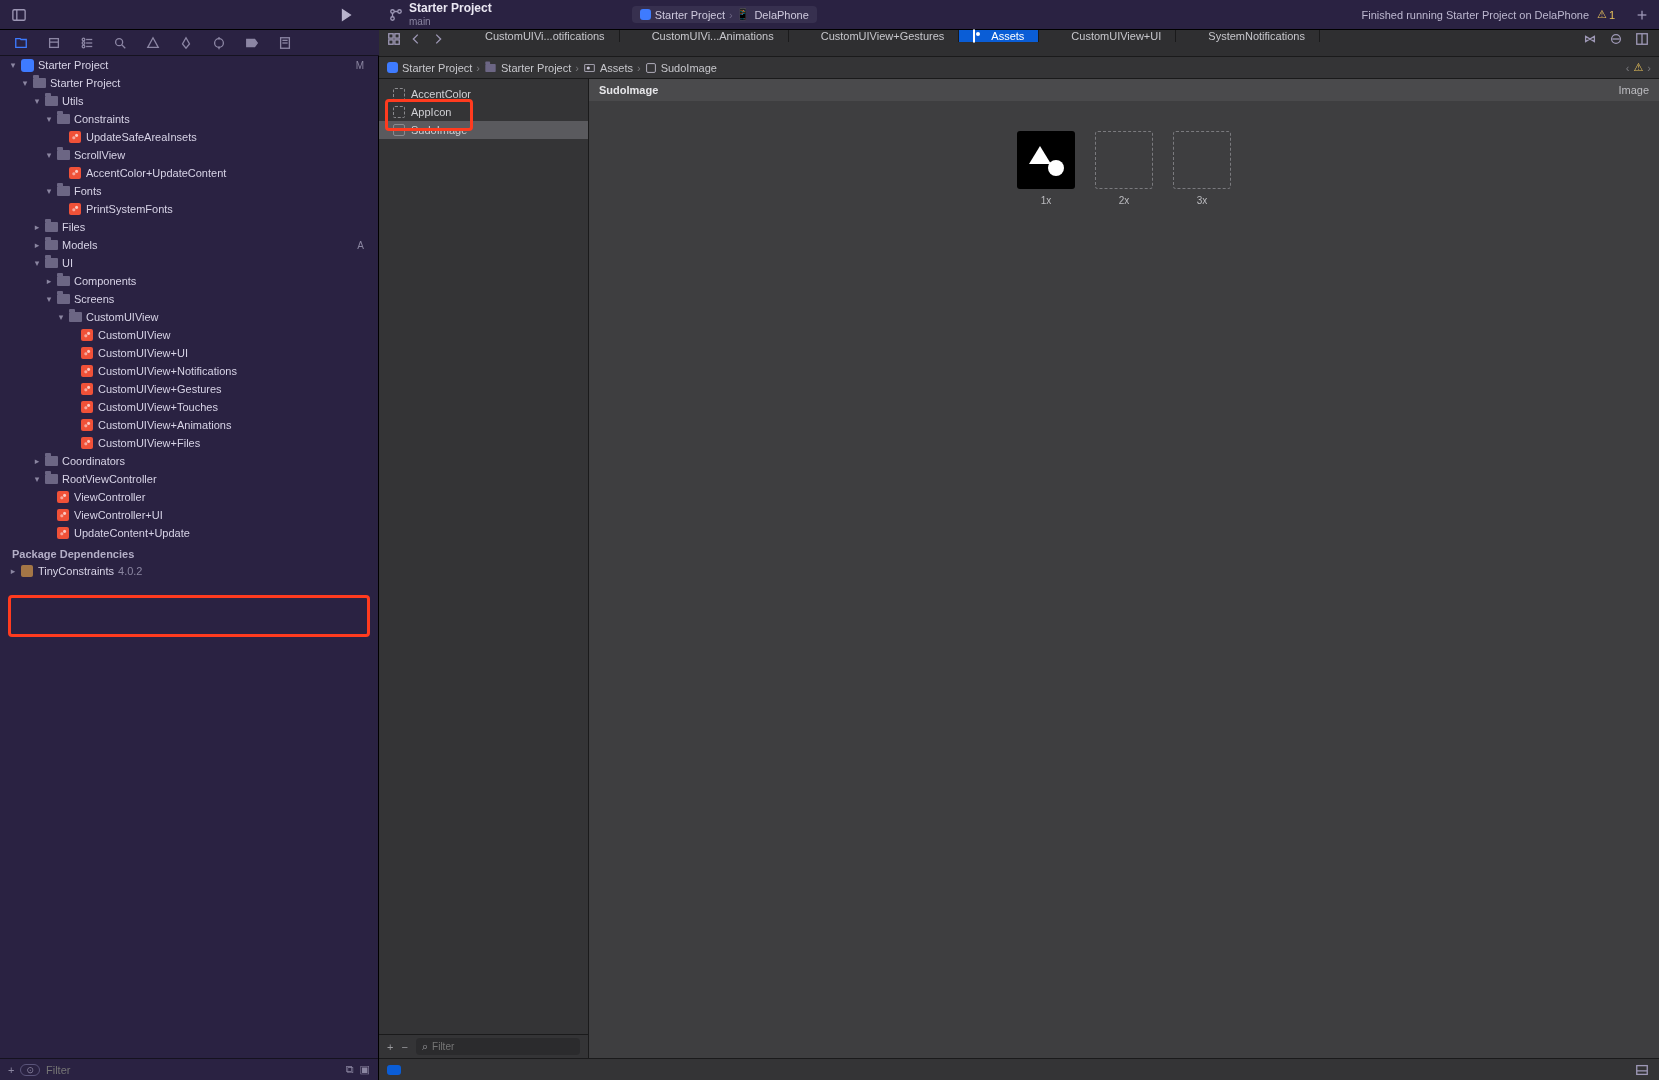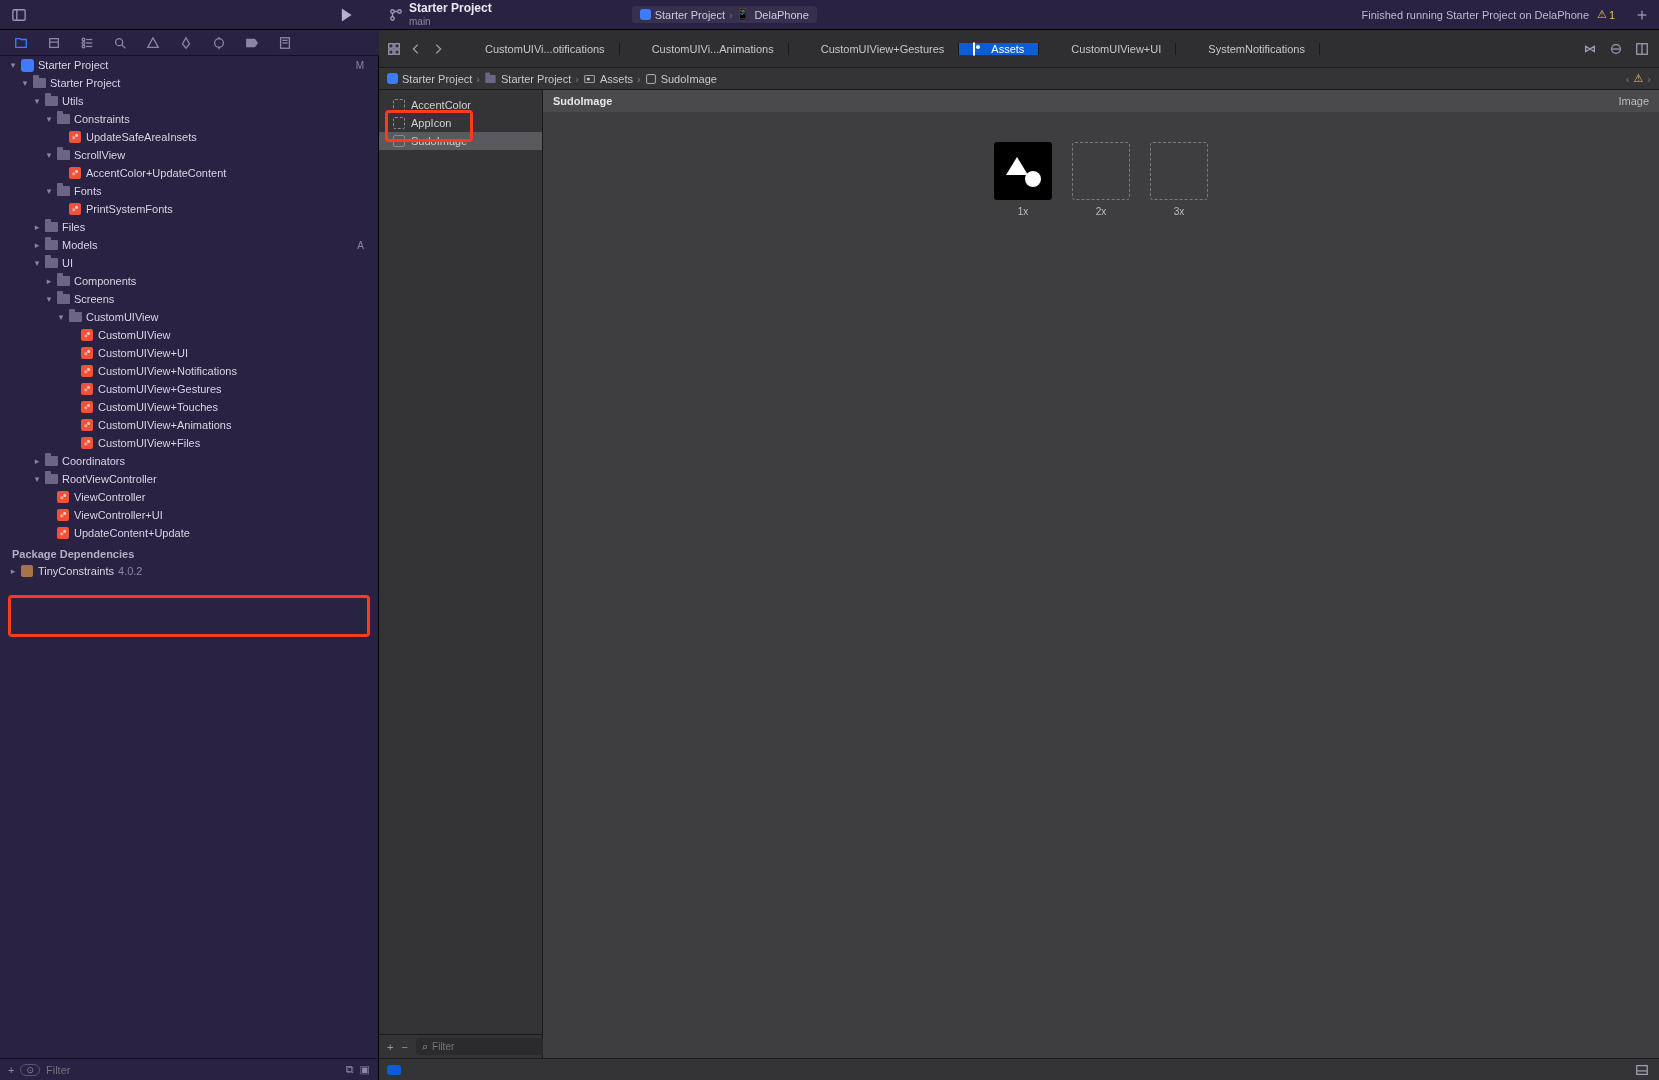--- a/index.html
+++ b/index.html
@@ -54,33 +54,33 @@
 .pkg     { width: 12px; height: 12px; background: #a47646; border-radius: 2px; }
 
 .highlight-box { position: absolute; border: 3px solid #ff3b1f; border-radius: 4px; pointer-events: none; z-index: 50; }
 
 .sidebar-footer { height: 22px; display: flex; align-items: center; gap: 6px; padding: 0 8px; border-top: 1px solid #15121f; color: #8b86a1; }
 .sidebar-footer input { flex: 1; background: transparent; border: none; color: #d0cddd; outline: none; font-size: 11px; }
 .filter-pill { border: 1px solid #5a547a; border-radius: 8px; padding: 0 5px; font-size: 9px; }
 
 
 .editor { flex: 1; display: flex; flex-direction: column; background: #3a3a3c; }
-.tabbar { height: 38px; display: flex; align-items: center; background: #2f2f31; border-bottom: 1px solid #1a1a1b; }
+.tabbar { height: 27px; display: flex; align-items: flex-start; background: #2f2f31; border-bottom: 1px solid #1a1a1b; }
 .tabbar-pre { display: flex; align-items: center; padding: 0 6px; gap: 4px; color: #9a9a9e; }
 .tab { display: flex; align-items: center; gap: 6px; padding: 0 14px; color: #c7c7cc; border-right: 1px solid #1a1a1b; cursor: pointer; }
 .tab.active { background: #0a5dd6; color: #fff; }
 .tab .ti { width: 12px; height: 12px; }
 .tabbar-post { margin-left: auto; display: flex; align-items: center; gap: 8px; padding: 0 8px; color: #9a9a9e; }
 
 .breadcrumb { height: 22px; display: flex; align-items: center; padding: 0 8px; color: #c7c7cc; background: #343436; border-bottom: 1px solid #1a1a1b; gap: 4px; }
 .breadcrumb .chev { color: #7a7a7e; }
 .breadcrumb .warnset { margin-left: auto; display: flex; align-items: center; gap: 4px; }
 
 .asset-area { flex: 1; display: flex; }
-.asset-list { width: 164px; background: #343436; border-right: 1px solid #1a1a1b; position: relative; padding-top: 6px; }
+.asset-list { width: 210px; background: #343436; border-right: 1px solid #1a1a1b; position: relative; padding-top: 6px; }
 .al-row { height: 18px; display: flex; align-items: center; gap: 6px; padding-left: 14px; color: #d0d0d4; cursor: default; }
 .al-row.selected { background: #5a5a5e; }
 .al-row .ai { width: 12px; height: 12px; border: 1px dashed #8a8a8e; border-radius: 2px; }
 .al-row .ai.solid { border-style: solid; }
 .asset-list-footer { position: absolute; bottom: 0; left: 0; right: 0; height: 24px; display: flex; align-items: center; gap: 8px; padding: 0 8px; border-top: 1px solid #1a1a1b; color: #9a9a9e; }
 .asset-list-footer .srch { flex: 1; background: #2b2b2d; border-radius: 4px; padding: 2px 6px; display: flex; align-items: center; gap: 4px; }
 .asset-list-footer input { flex: 1; background: transparent; border: none; color: #d0d0d4; outline: none; font-size: 10px; }
 
 .asset-canvas { flex: 1; position: relative; background: #3e3e40; }
 .canvas-header { height: 22px; display: flex; align-items: center; padding: 0 10px; background: #4a4a4c; color: #e5e5e8; font-weight: 600; }

